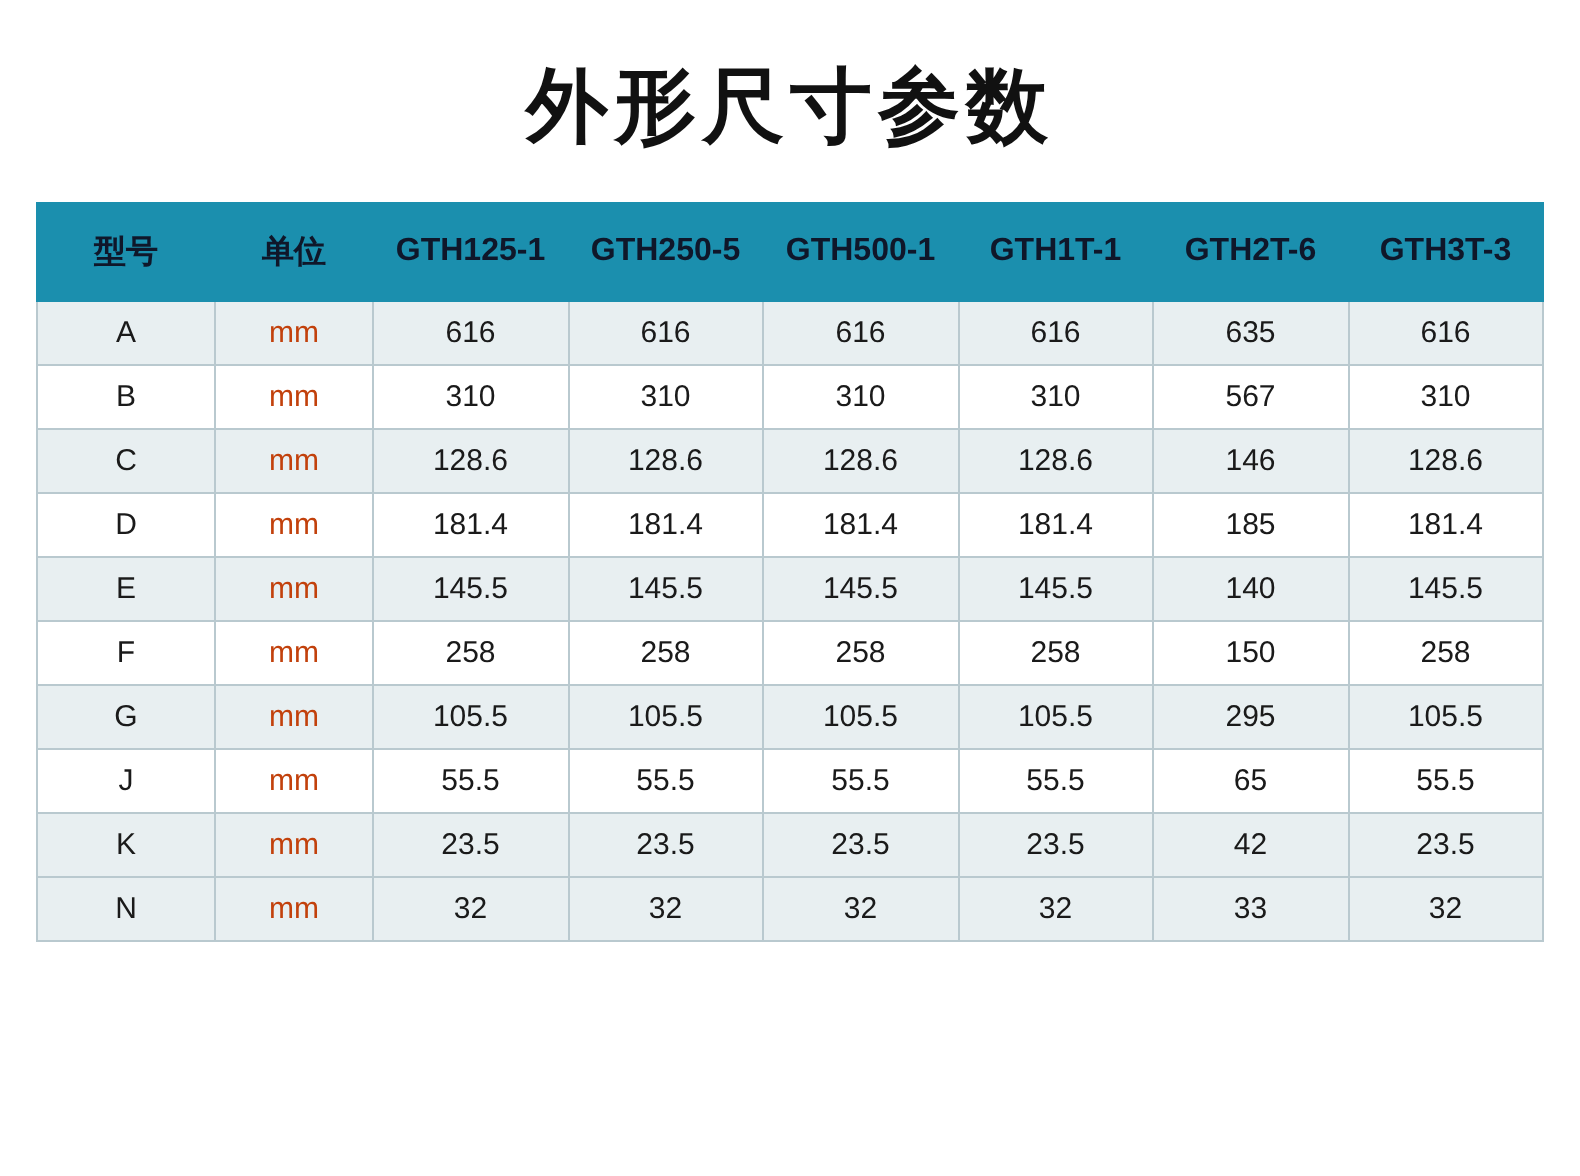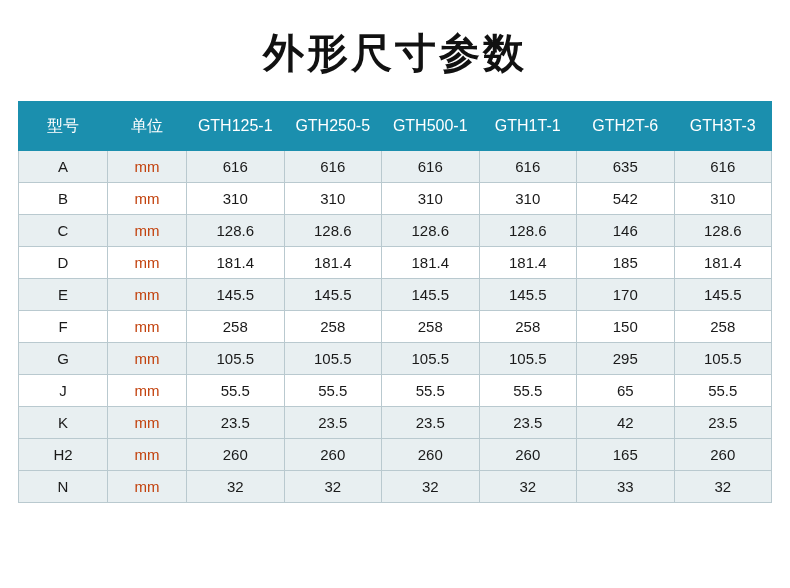--- a/index.html
+++ b/index.html
@@ -43,22 +43,22 @@
     border: 1px solid #b9c9cf;
     text-align: center;
     vertical-align: middle;
     font-size: 15px;
     height: 31px;
     padding: 0;
     white-space: nowrap;
   }
   table.spec thead th {
     background: #1b8fae;
-    color: #ffffff;
-    font-weight: normal;
+    color: #0f172a;
+    font-weight: bold;
     font-size: 16px;
     height: 48px;
     border: 1px solid #1b8fae;
   }
   table.spec thead th.hdr-model {
     width: 88px;
   }
   table.spec thead th.hdr-unit {
     width: 78px;
   }
@@ -111,21 +111,21 @@
           <td class="c-val">635</td>
           <td class="c-val">616</td>
         </tr>
         <tr class="even">
           <td class="c-label">B</td>
           <td class="c-unit">mm</td>
           <td class="c-val">310</td>
           <td class="c-val">310</td>
           <td class="c-val">310</td>
           <td class="c-val">310</td>
-          <td class="c-val">542</td>
+          <td class="c-val">567</td>
           <td class="c-val">310</td>
         </tr>
         <tr class="odd">
           <td class="c-label">C</td>
           <td class="c-unit">mm</td>
           <td class="c-val">128.6</td>
           <td class="c-val">128.6</td>
           <td class="c-val">128.6</td>
           <td class="c-val">128.6</td>
           <td class="c-val">146</td>
@@ -141,21 +141,21 @@
           <td class="c-val">185</td>
           <td class="c-val">181.4</td>
         </tr>
         <tr class="odd">
           <td class="c-label">E</td>
           <td class="c-unit">mm</td>
           <td class="c-val">145.5</td>
           <td class="c-val">145.5</td>
           <td class="c-val">145.5</td>
           <td class="c-val">145.5</td>
-          <td class="c-val">170</td>
+          <td class="c-val">140</td>
           <td class="c-val">145.5</td>
         </tr>
         <tr class="even">
           <td class="c-label">F</td>
           <td class="c-unit">mm</td>
           <td class="c-val">258</td>
           <td class="c-val">258</td>
           <td class="c-val">258</td>
           <td class="c-val">258</td>
           <td class="c-val">150</td>
@@ -183,30 +183,20 @@
         </tr>
         <tr class="odd">
           <td class="c-label">K</td>
           <td class="c-unit">mm</td>
           <td class="c-val">23.5</td>
           <td class="c-val">23.5</td>
           <td class="c-val">23.5</td>
           <td class="c-val">23.5</td>
           <td class="c-val">42</td>
           <td class="c-val">23.5</td>
-        </tr>
-        <tr class="odd">
-          <td class="c-label">H2</td>
-          <td class="c-unit">mm</td>
-          <td class="c-val">260</td>
-          <td class="c-val">260</td>
-          <td class="c-val">260</td>
-          <td class="c-val">260</td>
-          <td class="c-val">165</td>
-          <td class="c-val">260</td>
         </tr>
         <tr class="odd">
           <td class="c-label">N</td>
           <td class="c-unit">mm</td>
           <td class="c-val">32</td>
           <td class="c-val">32</td>
           <td class="c-val">32</td>
           <td class="c-val">32</td>
           <td class="c-val">33</td>
           <td class="c-val">32</td>

